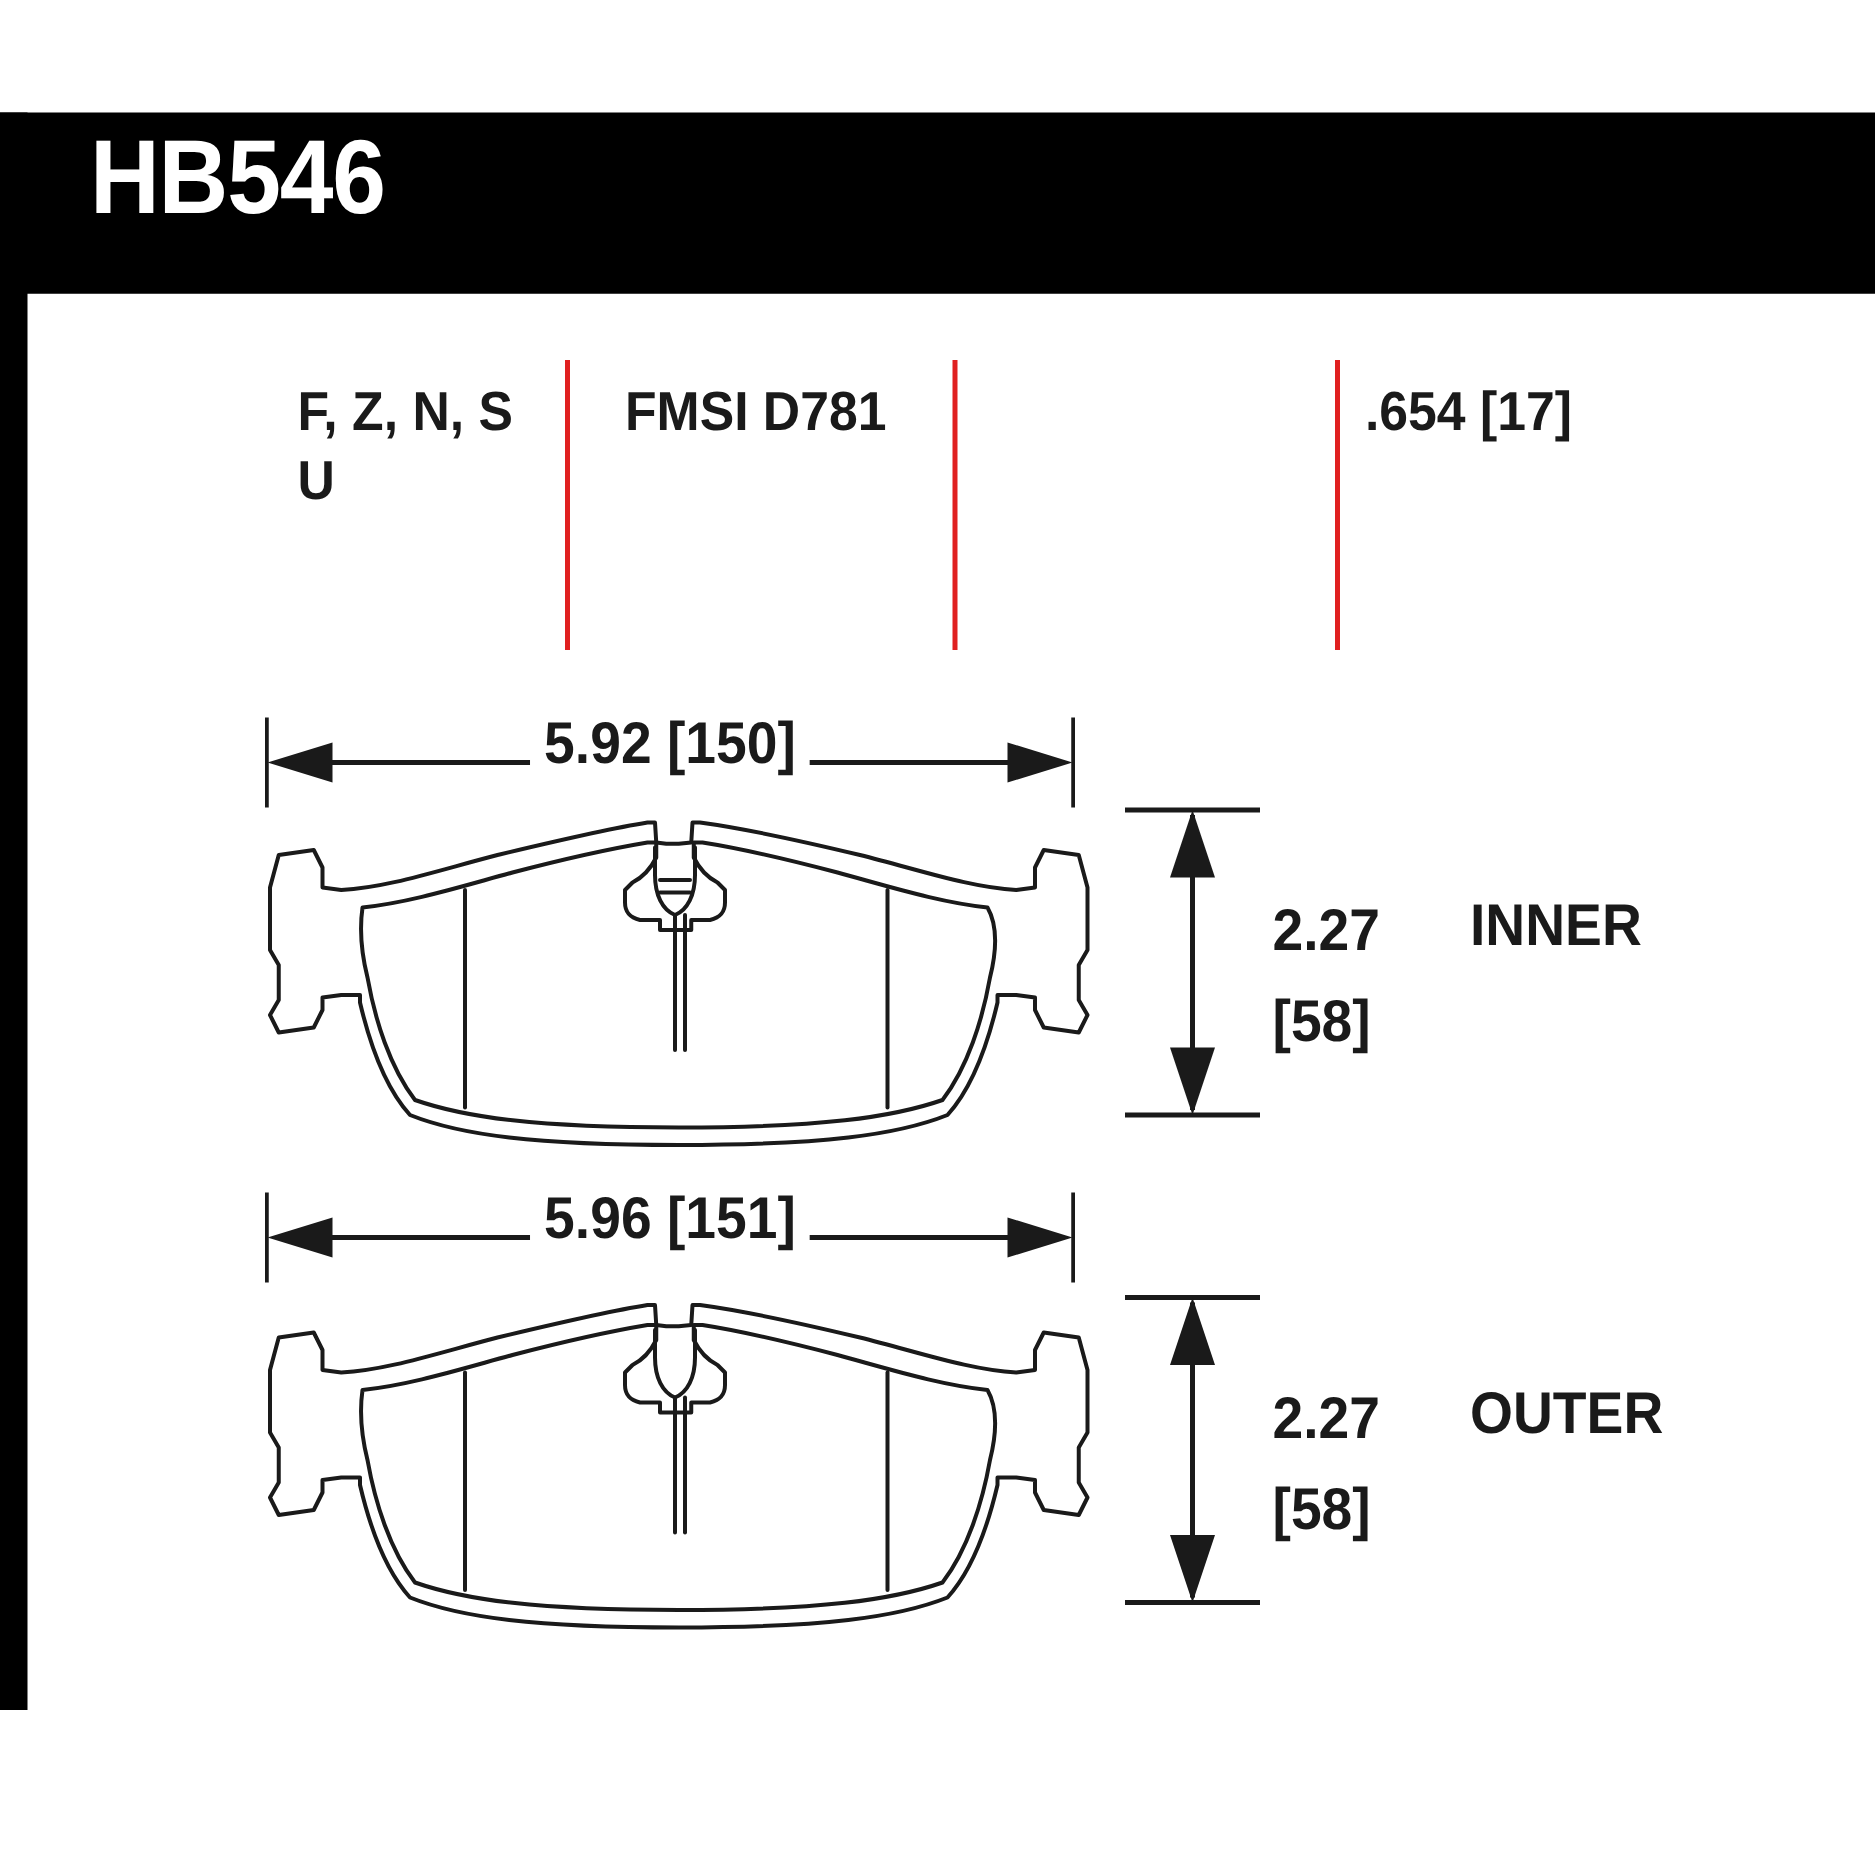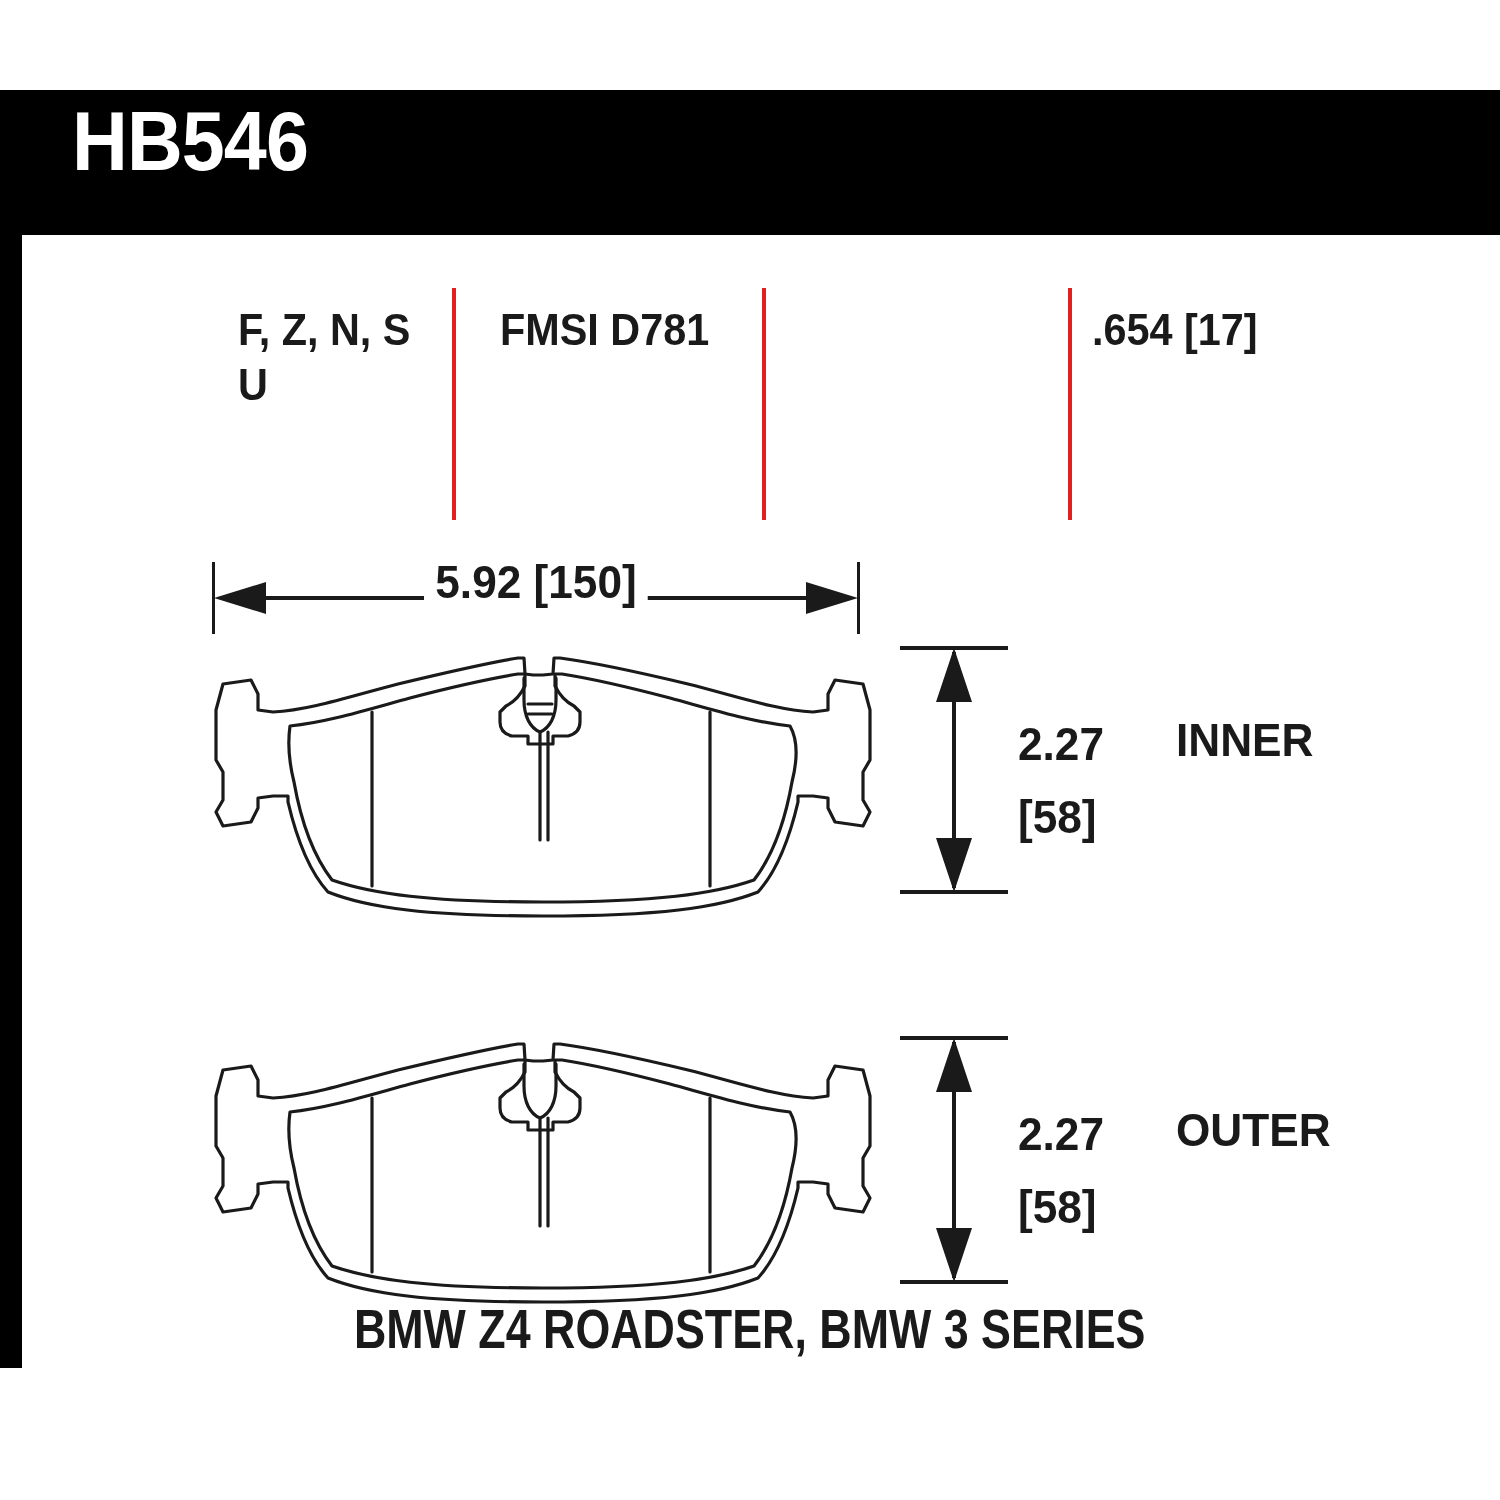--- a/index.html
+++ b/index.html
@@ -83,21 +83,21 @@
     line-height: 1.25;
     white-space: pre-line;
     transform: scaleX(0.94);
     transform-origin: left top;
   }
   .spec-compounds { left: 238px; top: 14px; }
   .spec-fmsi      { left: 500px; top: 14px; }
   .spec-thickness { left: 1092px; top: 14px; }
 
   
-  .hdim { position: absolute; height: 80px; }
+  .hdim { position: absolute; height: 80px; margin-top: 12px; }
   .hdim .ext {
     position: absolute;
     top: 0px;
     width: 3px;
     height: 72px;
     background: #1a1a1a;
   }
   .hdim .ext.left  { left: 0px; }
   .hdim .ext.right { right: 0px; }
   .hdim .line {
@@ -285,20 +285,29 @@
     <div class="tick top"></div>
     <div class="tick bot"></div>
     <div class="line" style="top:6px; bottom:6px;"></div>
     <div class="arw up"></div>
     <div class="arw down"></div>
   </div>
   <div class="vdim-value" style="left:1018px; top:708px;">2.27
 [58]</div>
   <div class="vdim-side" style="left:1176px; top:712px;">INNER</div>
 
+  <div class="hdim" style="left:212px; top:942px; width:648px;">
+    <div class="ext left"></div>
+    <div class="ext right"></div>
+    <div class="line l" style="width:258px;"></div>
+    <div class="line r" style="width:258px;"></div>
+    <div class="arw l"></div>
+    <div class="arw r"></div>
+    <div class="label">5.96 [151]</div>
+  </div>
 
   <svg class="pad-svg" style="left:198px; top:1026px;" width="690" height="280" viewBox="0 0 690 280">
     <g fill="none" stroke="#1a1a1a" stroke-width="3.2" stroke-linejoin="round" stroke-linecap="round">
       <path d="M 25 44
                L 53 40 L 60 54 L 60 70 L 75 72
                C 112 70 150 57 200 44
                C 250 32 295 22 320 18
                L 326 18 L 327 34 L 335 35 L 345 35
                L 355 34 L 356 18 L 362 18
                C 392 22 440 32 490 44
@@ -347,17 +356,14 @@
     <div class="tick top"></div>
     <div class="tick bot"></div>
     <div class="line" style="top:6px; bottom:6px;"></div>
     <div class="arw up"></div>
     <div class="arw down"></div>
   </div>
   <div class="vdim-value" style="left:1018px; top:1098px;">2.27
 [58]</div>
   <div class="vdim-side" style="left:1176px; top:1102px;">OUTER</div>
 
-  <div class="caption">
-    <span>BMW Z4 ROADSTER, BMW 3 SERIES</span>
-  </div>
 
 </div>
 
 </body></html>

